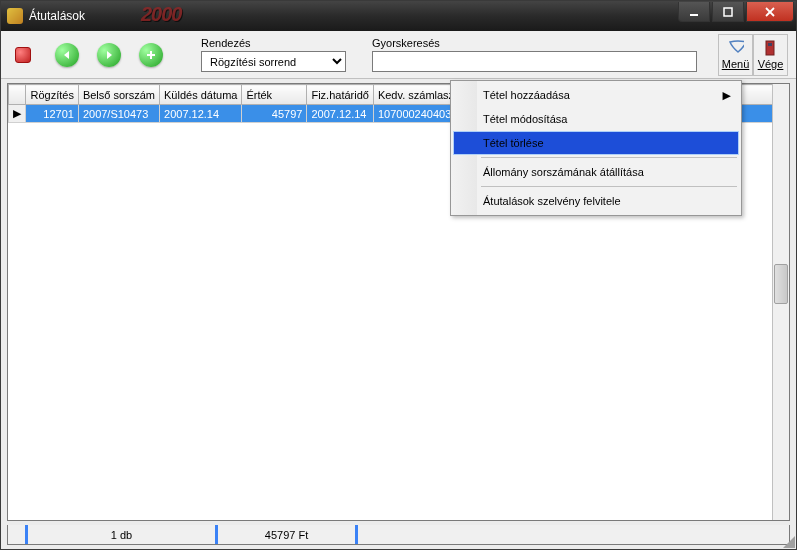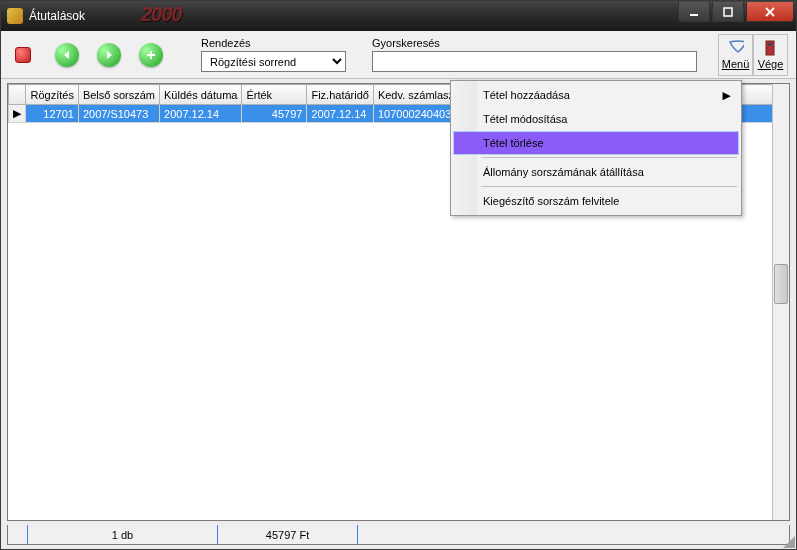--- a/index.html
+++ b/index.html
@@ -28,24 +28,24 @@
   .sidebtn u { text-decoration: underline; }
   .gridwrap { flex: 1; background: #fff; margin: 4px 6px; border: 1px solid #7a7a7a; position: relative; overflow: hidden; }
   table.grid { border-collapse: collapse; width: 100%; }
   table.grid th { background: linear-gradient(to bottom, #fdfdfd, #e8e8e8); border: 1px solid #b0b0b0; padding: 2px 4px; font-weight: normal; text-align: left; height: 20px; overflow: hidden; white-space: nowrap; }
   table.grid td { border: 1px solid #d0d0d0; padding: 2px 4px; height: 18px; white-space: nowrap; overflow: hidden; }
   table.grid tr.sel td { background: #3a8fe8; color: #fff; }
   .rowind { width: 12px; background: #f0f0f0; text-align: center; }
   .scroll-v { position: absolute; right: 0; top: 0; bottom: 0; width: 17px; background: #f0f0f0; border-left: 1px solid #c0c0c0; }
   .scroll-v .thumb { position: absolute; left: 1px; right: 1px; top: 180px; height: 40px; background: linear-gradient(to right,#e0e0e0,#c8c8c8); border: 1px solid #a0a0a0; border-radius: 2px; }
   .statusbar { height: 20px; background: #f0f0f0; border-top: 1px solid #c0c0c0; display: flex; margin: 0 6px 4px 6px; border: 1px solid #7a7a7a; border-top: none; }
-  .statusbar .cell { border-right: 1px solid #3b82f6; padding: 2px 6px; display: flex; align-items: center; }
+  .statusbar .cell { border-right: 3px solid #3b82f6; padding: 2px 6px; display: flex; align-items: center; }
   .ctxmenu { position: absolute; left: 450px; top: 80px; width: 292px; background: #f2f2f2; border: 1px solid #979797; box-shadow: 2px 2px 4px rgba(0,0,0,0.25); padding: 2px; z-index: 10; }
   .ctxmenu .item { padding: 6px 24px 6px 30px; position: relative; cursor: default; }
-  .ctxmenu .item.hover { background: #8b5cf6; border: 1px solid #aecff7; padding: 5px 23px 5px 29px; }
+  .ctxmenu .item.hover { background: #1d4ed8; border: 1px solid #aecff7; padding: 5px 23px 5px 29px; }
   .ctxmenu .item .arrow { position: absolute; right: 8px; top: 50%; transform: translateY(-50%); }
   .ctxmenu hr { border: none; border-top: 1px solid #c0c0c0; margin: 2px 2px 2px 28px; }
   .ctxmenu .iconbar { position: absolute; left: 0; top: 0; bottom: 0; width: 26px; background: linear-gradient(to right,#f2f2f2,#e8e8e8); }
   .resize { position: absolute; bottom: 2px; right: 2px; width: 14px; height: 14px; }
   .resize::before { content:''; position:absolute; right:0; bottom:0; width:0;height:0; border-style:solid; border-width:0 0 12px 12px; border-color: transparent transparent #a0a0a0 transparent; }
 </style>
 </head>
 <body>
 
 <div class="window">
@@ -170,15 +170,15 @@
   </div>
   <div class="item hover">
     <span>Tétel  törlése</span>
   </div>
   <hr>
   <div class="item">
     <span>Állomány sorszámának átállítása</span>
   </div>
   <hr>
   <div class="item">
-    <span>Kiegészítő sorszám felvitele</span>
+    <span>Átutalások szelvény felvitele</span>
   </div>
 </div>
 
 </body></html>

